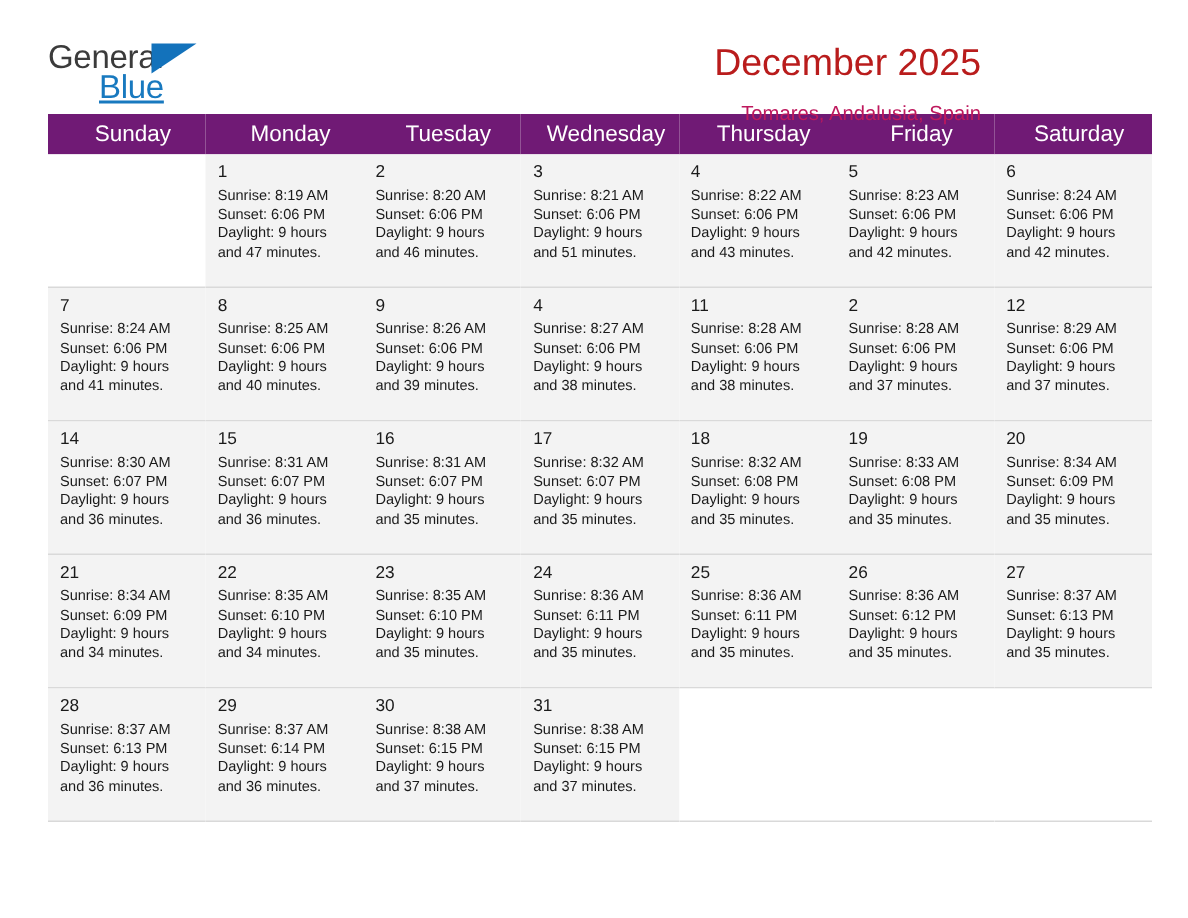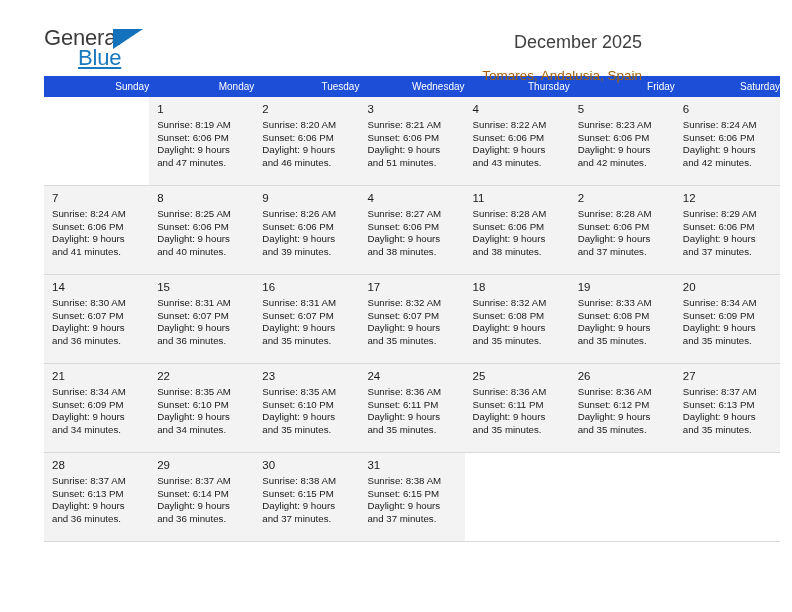--- a/index.html
+++ b/index.html
@@ -12,21 +12,21 @@
     height: 612px;
     font-family: "Liberation Sans", sans-serif;
     color: #000000;
     overflow: hidden;
   }
   .page {
     position: relative;
     width: 686px;
     height: 612px;
     box-sizing: border-box;
-    padding: 0 44px;
+    padding: 0 32px;
   }
 
   
   .header {
     display: flex;
     align-items: flex-start;
     justify-content: space-between;
     padding-top: 26px;
     height: 76px;
     box-sizing: border-box;
@@ -64,46 +64,46 @@
     height: 0;
     border-left: 30px solid #1372bb;
     border-bottom: 20px solid transparent;
   }
   .title-wrap {
     text-align: right;
     flex: 1 1 auto;
     padding-top: 0px;
   }
   .cal-title {
-    font-size: 18px;
-    color: #404040;
+    font-size: 25px;
+    color: #b91c1c;
     line-height: 32px;
     font-weight: normal;
     margin: 0;
   }
   .cal-subtitle {
     font-size: 13.5px;
-    color: #a16207;
+    color: #be185d;
     line-height: 18px;
     margin: 9px 0 0 0;
     font-weight: normal;
   }
 
   
   .calendar {
     width: 736px;
     border-collapse: collapse;
     table-layout: fixed;
   }
   .calendar th {
-    background: #1d4ed8;
+    background: #701a75;
     color: #ffffff;
-    font-size: 10px;
+    font-size: 15px;
     font-weight: normal;
-    text-align: right;
+    text-align: center;
     padding: 5px 0 5px 8px;
     height: 21px;
     box-sizing: border-box;
     border: none;
   }
   .calendar td {
     vertical-align: top;
     height: 89px;
     padding: 0;
     border: none;

